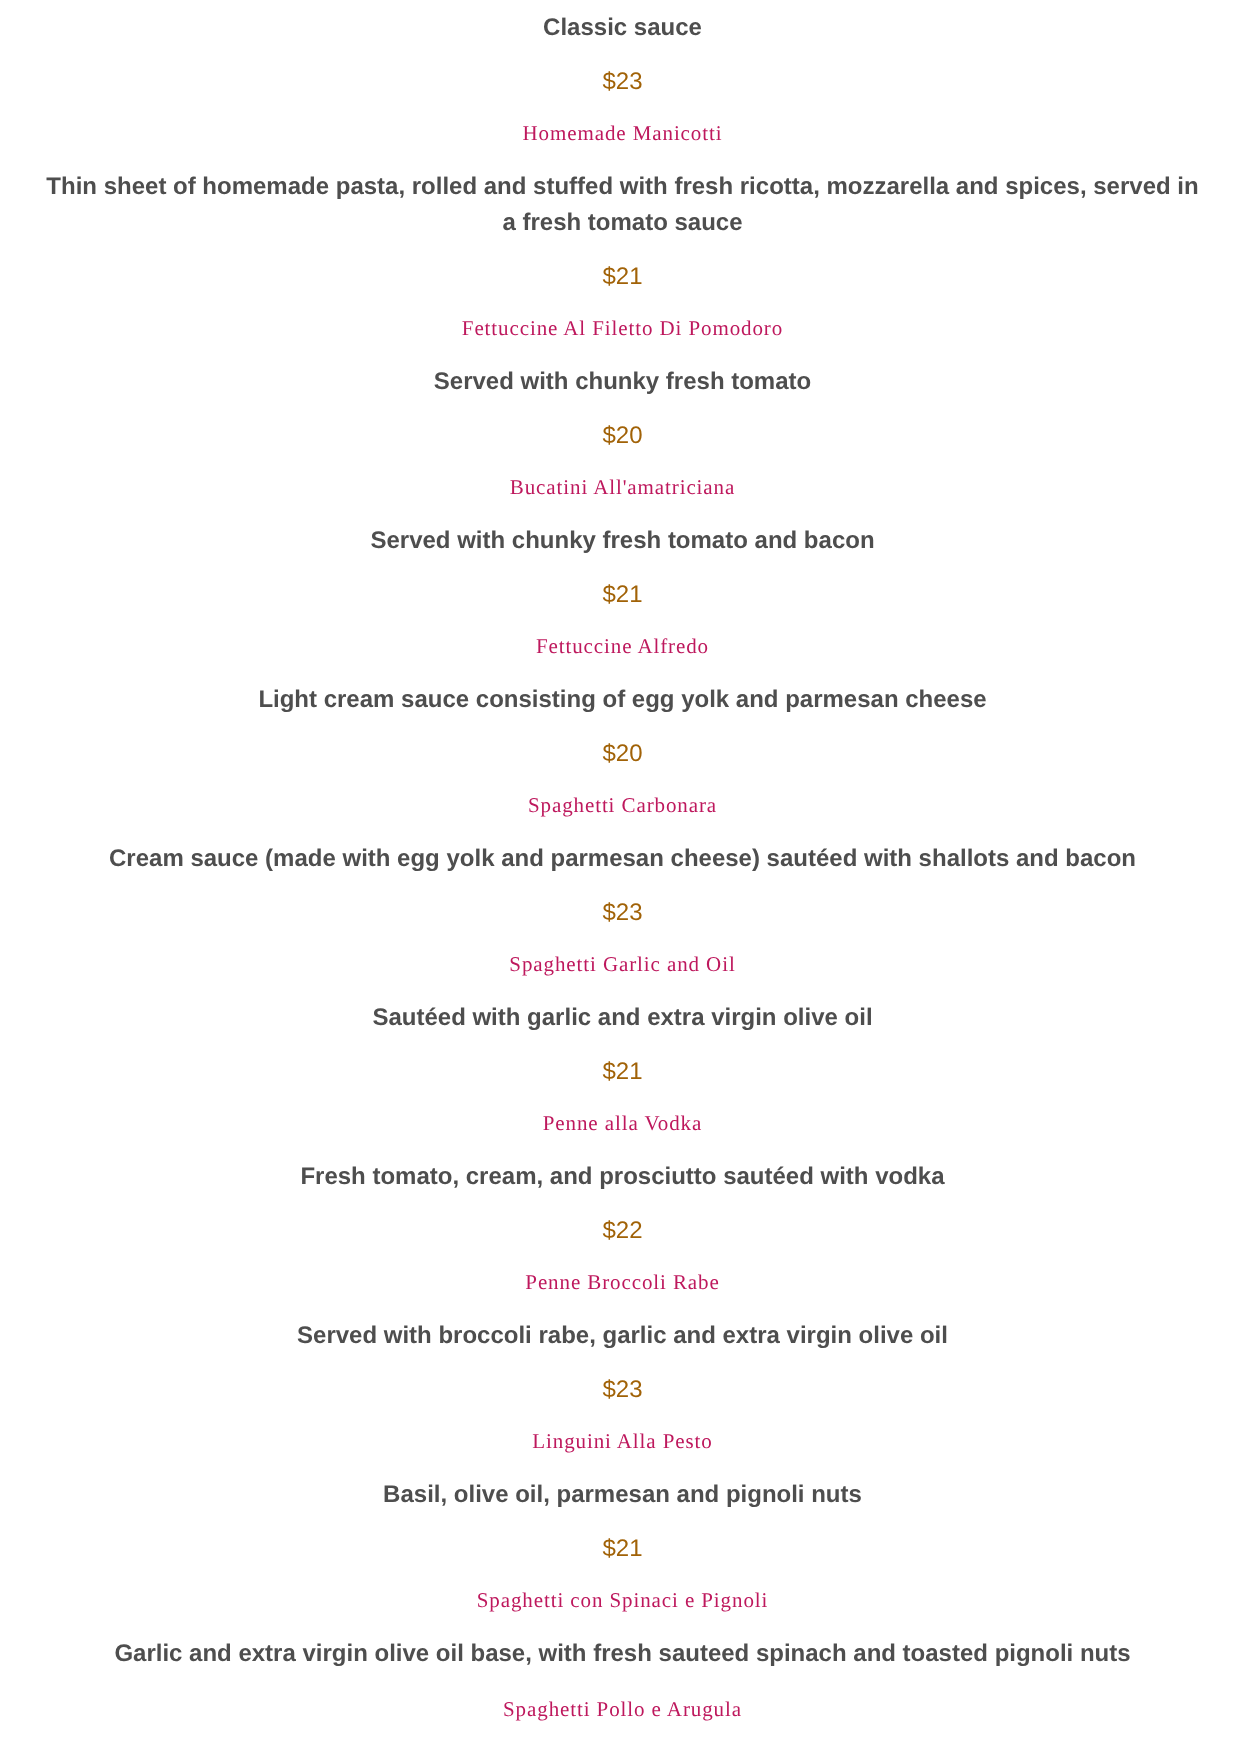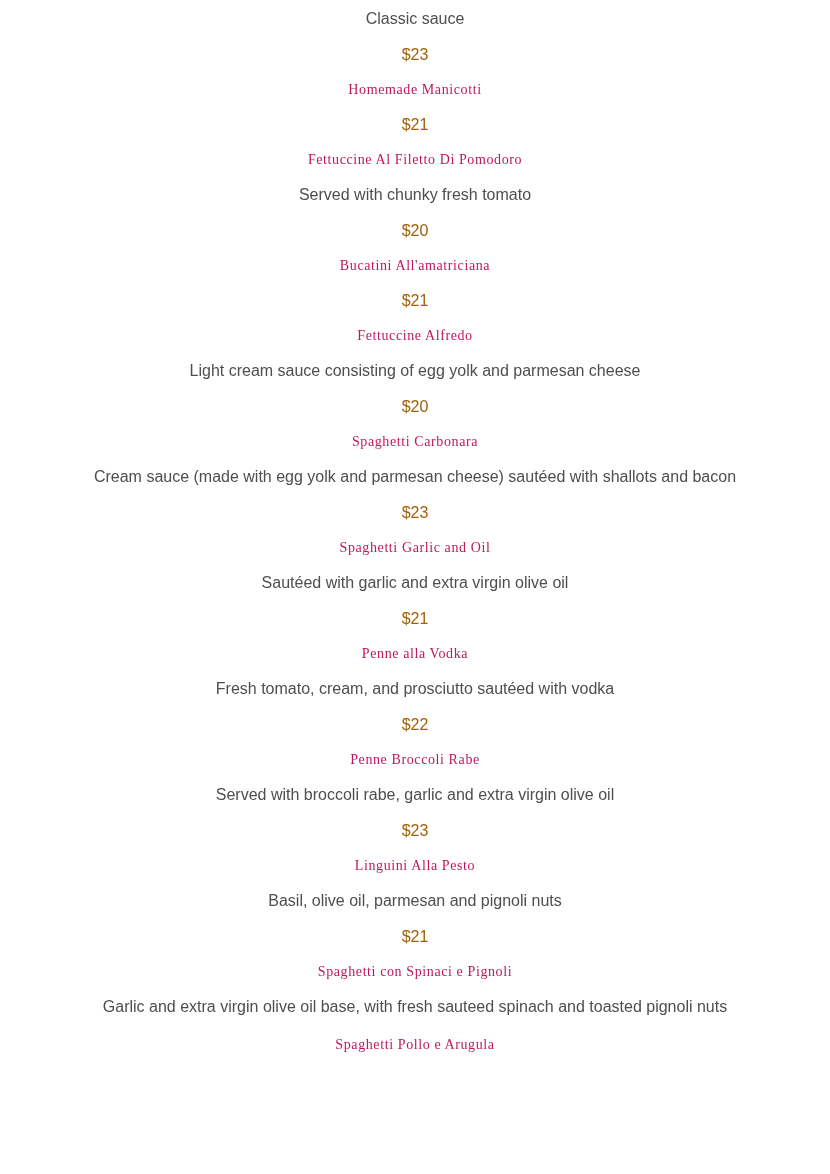--- a/index.html
+++ b/index.html
@@ -26,21 +26,21 @@
     font-family: Liberation Serif, serif;
     font-weight: 400;
     font-size: 14px;
     line-height: 28px;
     letter-spacing: 0.6px;
     color: #be185d;
     margin: 0 0 9px 0;
   }
   .item-desc {
     font-family: "Liberation Sans", "DejaVu Sans", sans-serif;
-    font-weight: 400;
+    font-weight: 700;
     font-size: 16px;
     line-height: 24px;
     color: #4e4e4e;
     margin: 0 0 12px 0;
   }
   .item-price {
     font-family: "Liberation Sans", "DejaVu Sans", sans-serif;
     font-weight: 400;
     font-size: 16px;
     line-height: 24px;
@@ -54,31 +54,33 @@
 <main class="menu-section">
   <div>
   <div class="menu-item">
 
     <p class="item-desc">Classic sauce</p>
     <p class="item-price">$23</p>
   </div>
 
   <div class="menu-item">
     <h3 class="item-name">Homemade Manicotti</h3>
+    <p class="item-desc">Thin sheet of homemade pasta, rolled and stuffed with fresh ricotta, mozzarella and spices, served in a fresh tomato sauce</p>
     <p class="item-price">$21</p>
   </div>
 
   <div class="menu-item">
     <h3 class="item-name">Fettuccine Al Filetto Di Pomodoro</h3>
     <p class="item-desc">Served with chunky fresh tomato</p>
     <p class="item-price">$20</p>
   </div>
 
   <div class="menu-item">
     <h3 class="item-name">Bucatini All'amatriciana</h3>
+    <p class="item-desc">Served with chunky fresh tomato and bacon</p>
     <p class="item-price">$21</p>
   </div>
 
   <div class="menu-item">
     <h3 class="item-name">Fettuccine Alfredo</h3>
     <p class="item-desc">Light cream sauce consisting of egg yolk and parmesan cheese</p>
     <p class="item-price">$20</p>
   </div>
 
   <div class="menu-item">

